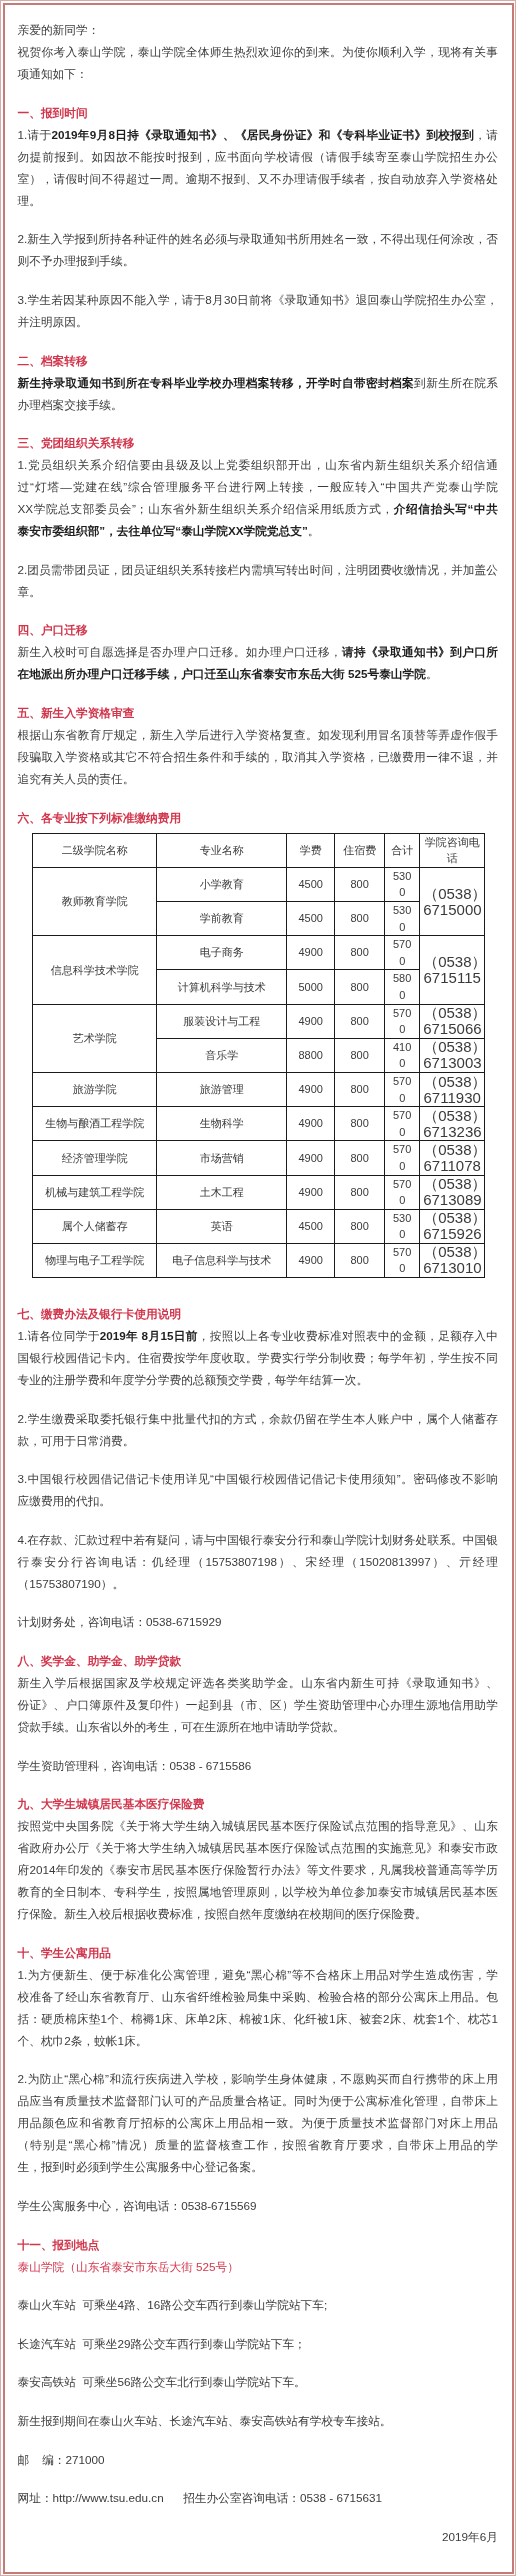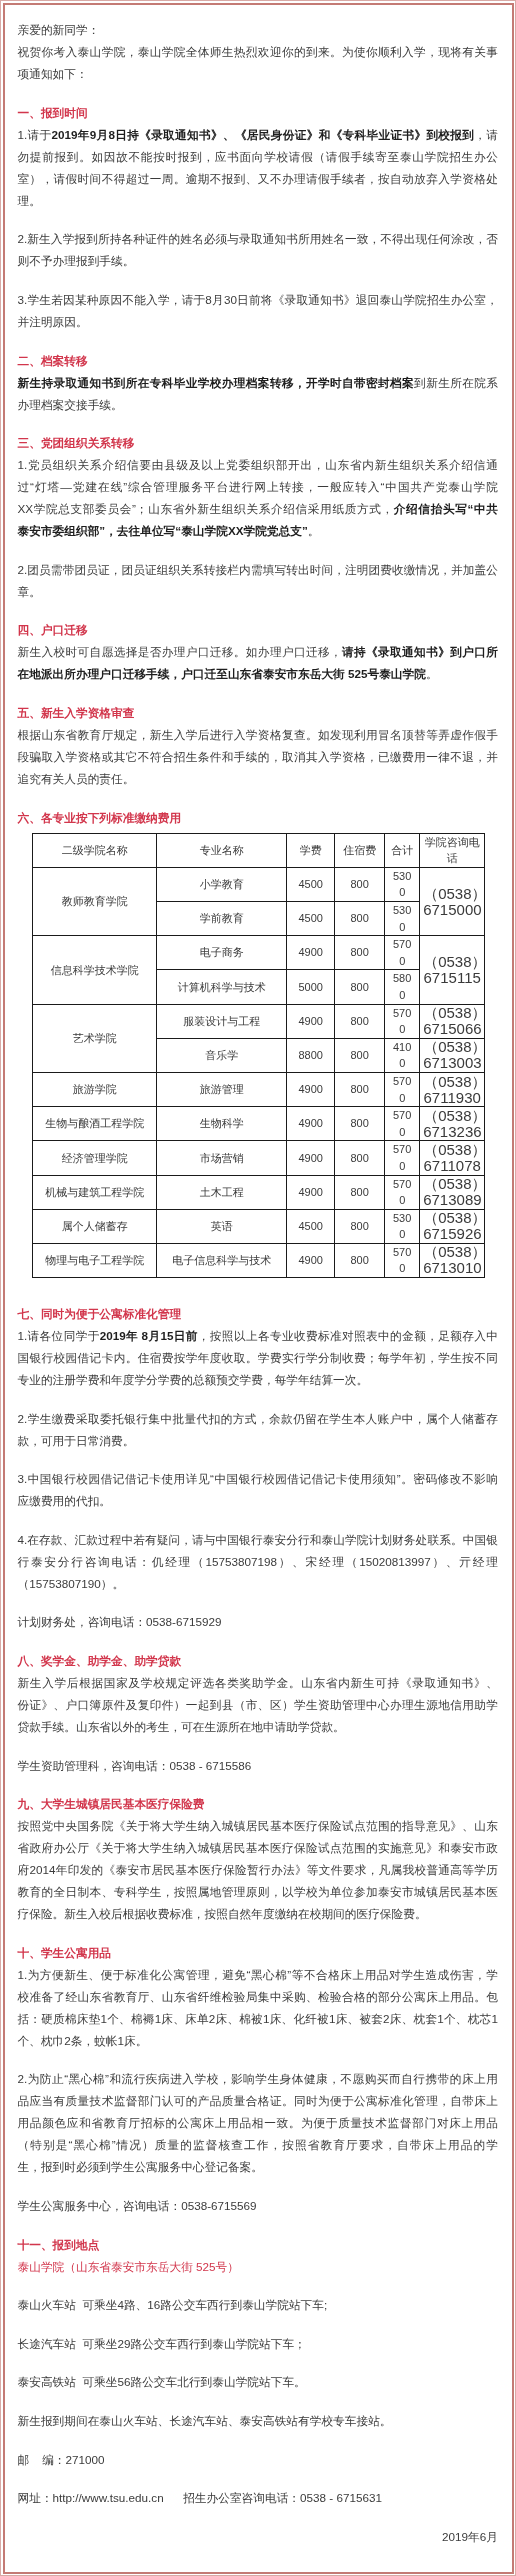--- a/index.html
+++ b/index.html
@@ -240,21 +240,21 @@
           <td class="tot">5700</td>
           <td class="ph">
               <span>（0538）</span>
               <span>6713010</span>
             </td>
         </tr>
       </tbody>
     </table>
 
     <div id="content-bottom">
-        <div class="sec-h">七、同时为便于公寓标准化管理</div>
+        <div class="sec-h">七、缴费办法及银行卡使用说明</div>
         <div class="para">
           <div class="ln j"><span class="r">1.请各位同学于</span><span class="b">2019年 8月15日前</span><span class="r">，按照以上各专业收费标准对照表中的金额，足额存入中</span></div>
           <div class="ln j">国银行校园借记卡内。住宿费按学年度收取。学费实行学分制收费；每学年初，学生按不同</div>
           <div class="ln">专业的注册学费和年度学分学费的总额预交学费，每学年结算一次。</div>
         </div>
         <div class="para">
           <div class="ln j">2.学生缴费采取委托银行集中批量代扣的方式，余款仍留在学生本人账户中，属个人储蓄存</div>
           <div class="ln">款，可用于日常消费。</div>
         </div>
         <div class="para">

